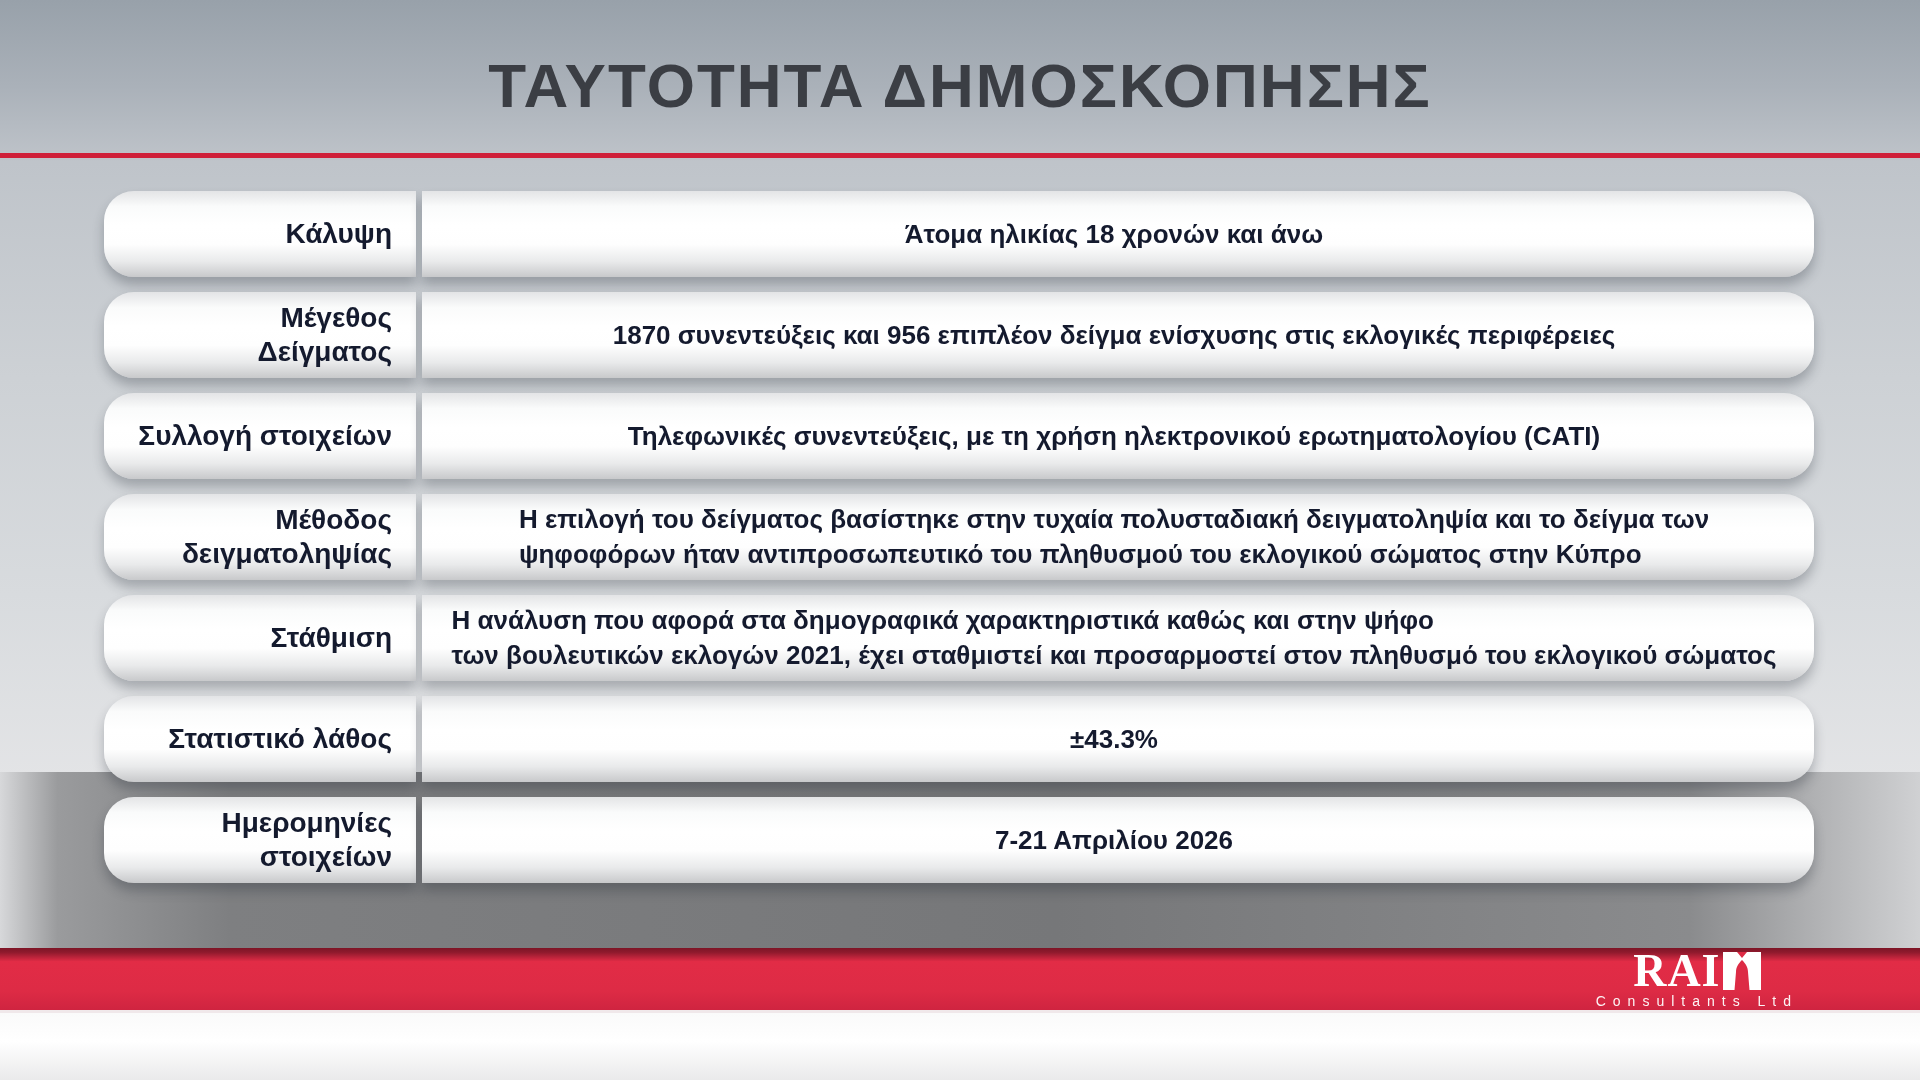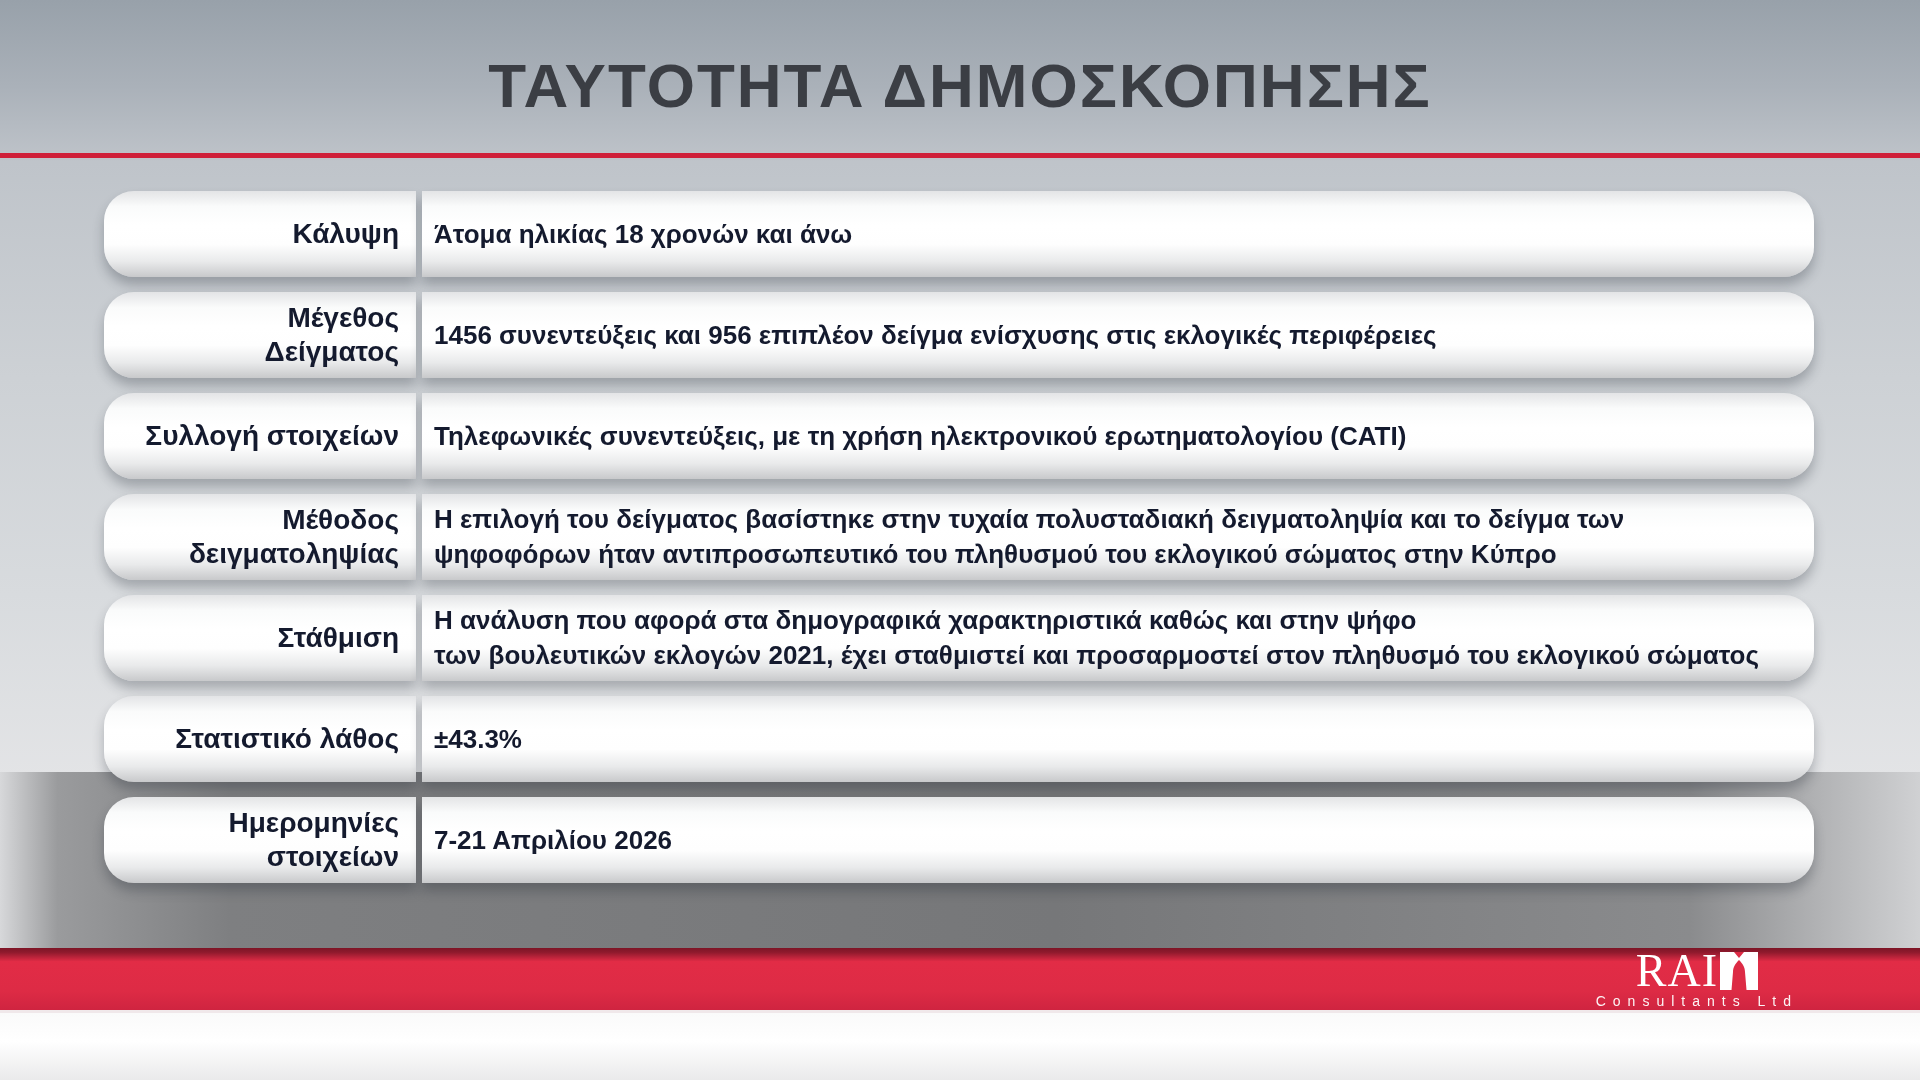--- a/index.html
+++ b/index.html
@@ -31,36 +31,36 @@
     display:flex;flex-direction:column;gap:15px;
   }
   .row{display:flex;gap:6px;height:86px;}
   .cell{
     background:linear-gradient(180deg,#e3e4e6 0%,#fafbfb 18%,#ffffff 40%,#fefefe 62%,#e9eaeb 82%,#c8c9cb 100%);
     box-shadow:0 8px 12px rgba(30,35,45,0.28);
     display:flex;align-items:center;
   }
   .cell.label{
     width:312px;border-radius:30px 0 0 30px;
-    justify-content:flex-end;padding-right:17px;box-sizing:border-box;
+    justify-content:flex-end;padding-right:24px;box-sizing:border-box;
     font-size:28px;font-weight:bold;color:#141a2e;text-align:right;line-height:34px;
   }
   .cell.value{
     flex:1;border-radius:0 30px 30px 0;
     padding-left:12px;padding-right:20px;box-sizing:border-box;
-    font-size:26px;font-weight:bold;color:#141a2e;line-height:35px;
+    font-size:26px;font-weight:bold;color:#141a2e;line-height:35px;justify-content:center;
   }
   .cell-text{white-space:pre-line;}
   .logo{
     position:absolute;top:952px;right:122px;height:56px;
     display:flex;flex-direction:column;align-items:center;justify-content:center;
   }
   .logo-top{display:flex;align-items:flex-end;gap:2px;}
   .logo-brand{
-    font-family:"Liberation Serif",serif;font-weight:normal;color:#ffffff;
+    font-family:"Liberation Serif",serif;font-weight:bold;color:#ffffff;
     font-size:46px;line-height:38px;letter-spacing:1px;
   }
   .logo-sub{
     color:#ffffff;font-size:14px;letter-spacing:7px;margin-top:3px;white-space:nowrap;
     font-weight:400;opacity:0.95;
   }
 </style>
 </head>
 <body>
 
@@ -79,21 +79,21 @@
     <div class="cell value">
         <span class="cell-text">Άτομα ηλικίας 18 χρονών και άνω</span>
       </div>
   </div>
   <div class="row">
     <div class="cell label">
         <span class="cell-text">Μέγεθος
 Δείγματος</span>
       </div>
     <div class="cell value">
-        <span class="cell-text">1456 συνεντεύξεις και 956 επιπλέον δείγμα ενίσχυσης στις εκλογικές περιφέρειες</span>
+        <span class="cell-text">1870 συνεντεύξεις και 956 επιπλέον δείγμα ενίσχυσης στις εκλογικές περιφέρειες</span>
       </div>
   </div>
   <div class="row">
     <div class="cell label">
         <span class="cell-text">Συλλογή στοιχείων</span>
       </div>
     <div class="cell value">
         <span class="cell-text">Τηλεφωνικές συνεντεύξεις, με τη χρήση ηλεκτρονικού ερωτηματολογίου (CATI)</span>
       </div>
   </div>

